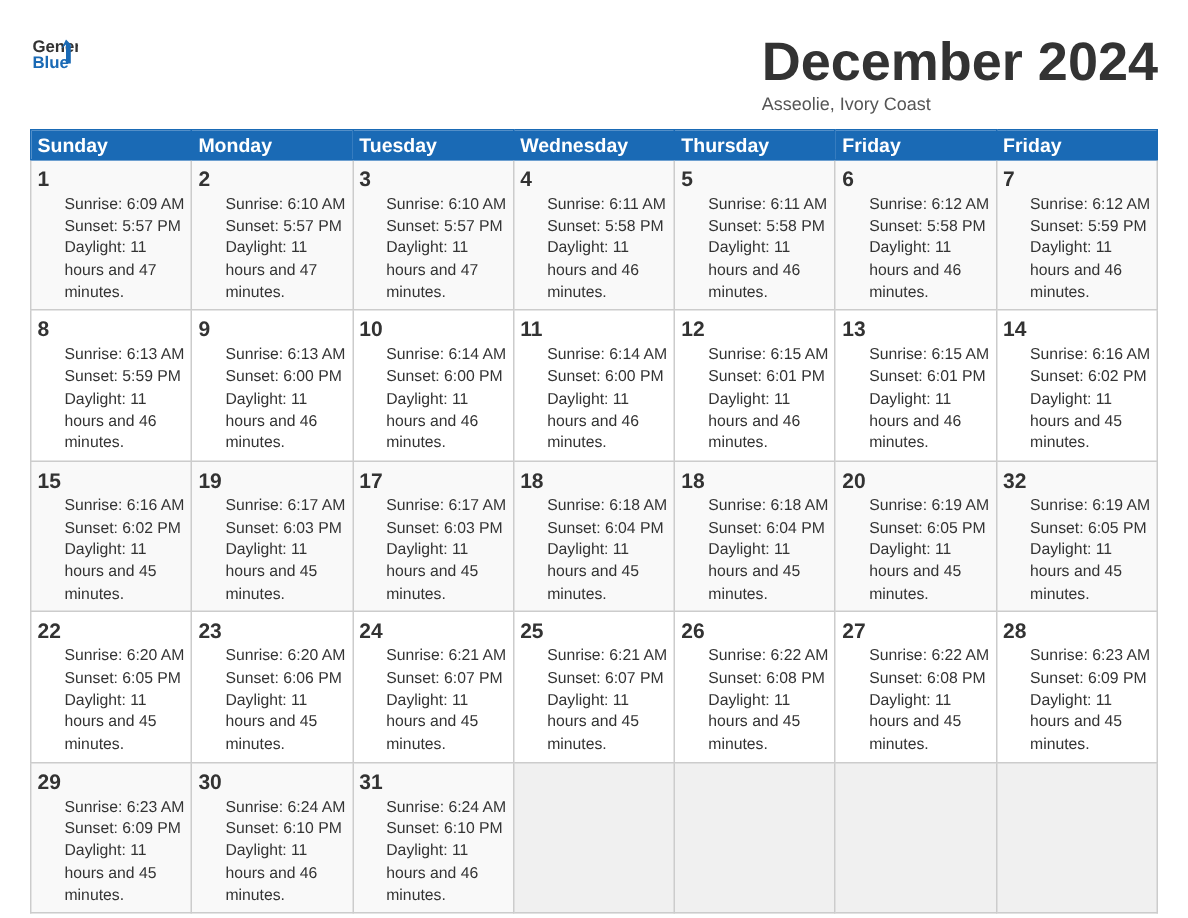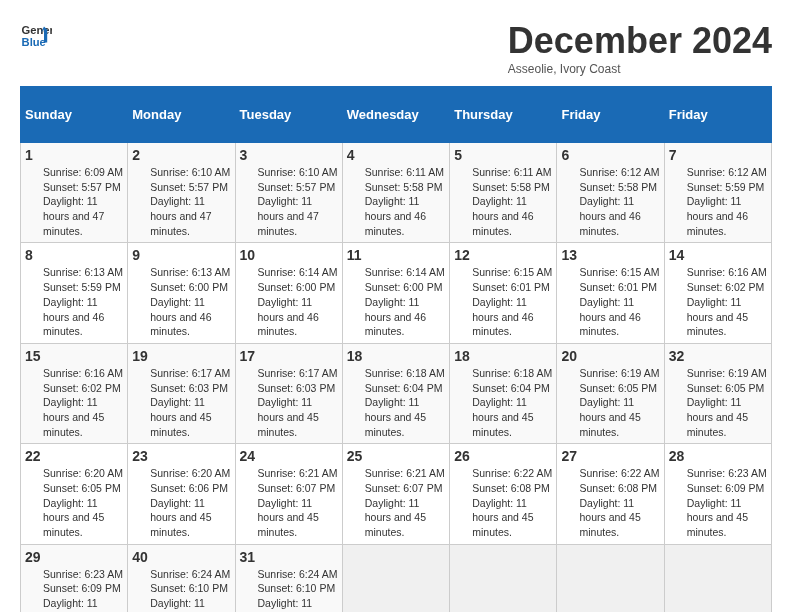--- a/index.html
+++ b/index.html
@@ -38,21 +38,21 @@
       color: #555;
     }
     table {
       width: 100%;
       border-collapse: collapse;
       font-size: 11px;
     }
     thead th {
       background-color: #1a6ab5;
       color: #fff;
-      padding: 20px 4px;
+      padding: 2px 4px;
       text-align: left;
       font-size: 13px;
       font-weight: bold;
       border: 1px solid #1a6ab5;
     }
     tbody td {
       border: 1px solid #ccc;
       vertical-align: top;
       padding: 4px;
       width: 108px;
@@ -228,21 +228,21 @@
           <span class="day-number">28</span>
           <div class="day-info">Sunrise: 6:23 AM<br>Sunset: 6:09 PM<br>Daylight: 11 hours and 45 minutes.</div>
         </td>
       </tr>
       <tr>
         <td>
           <span class="day-number">29</span>
           <div class="day-info">Sunrise: 6:23 AM<br>Sunset: 6:09 PM<br>Daylight: 11 hours and 45 minutes.</div>
         </td>
         <td>
-          <span class="day-number">40</span>
+          <span class="day-number">30</span>
           <div class="day-info">Sunrise: 6:24 AM<br>Sunset: 6:10 PM<br>Daylight: 11 hours and 46 minutes.</div>
         </td>
         <td>
           <span class="day-number">31</span>
           <div class="day-info">Sunrise: 6:24 AM<br>Sunset: 6:10 PM<br>Daylight: 11 hours and 46 minutes.</div>
         </td>
         <td class="empty-cell"></td>
         <td class="empty-cell"></td>
         <td class="empty-cell"></td>
         <td class="empty-cell"></td>

